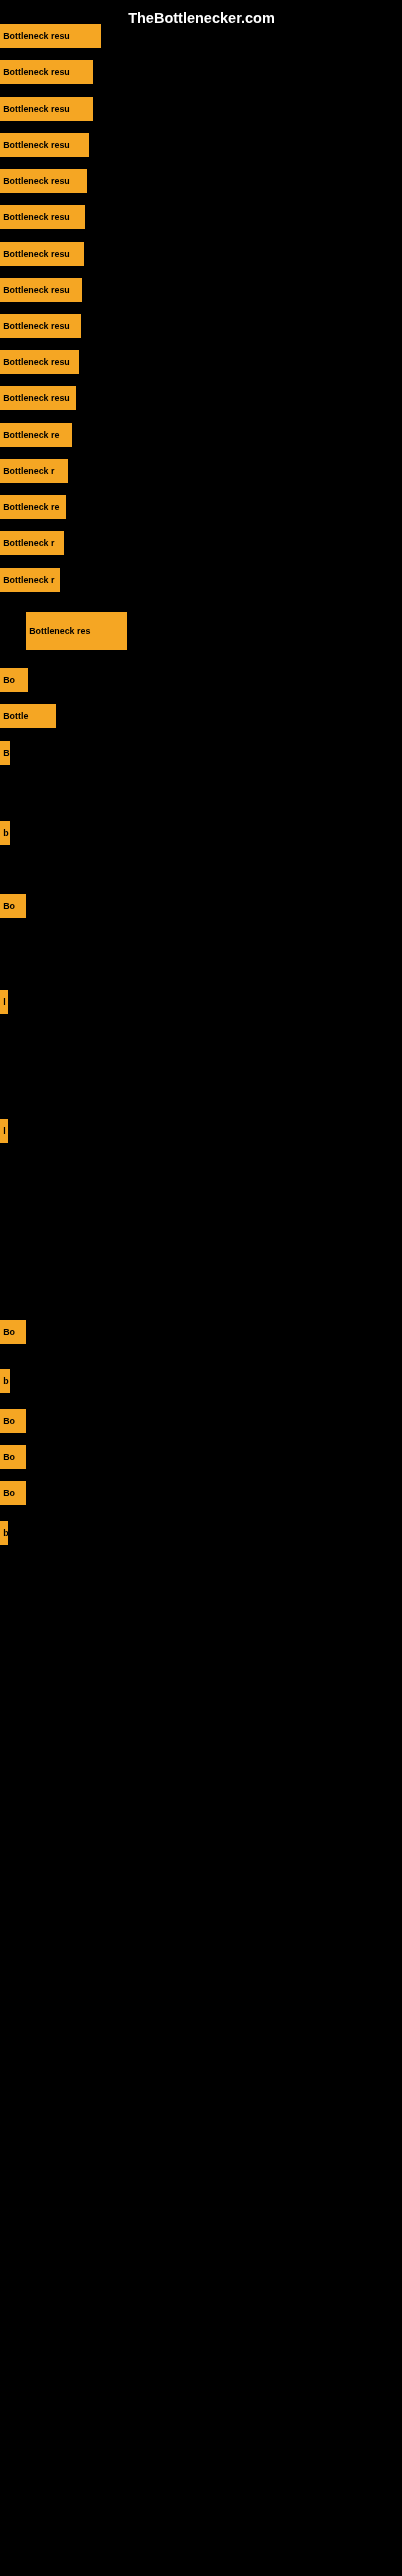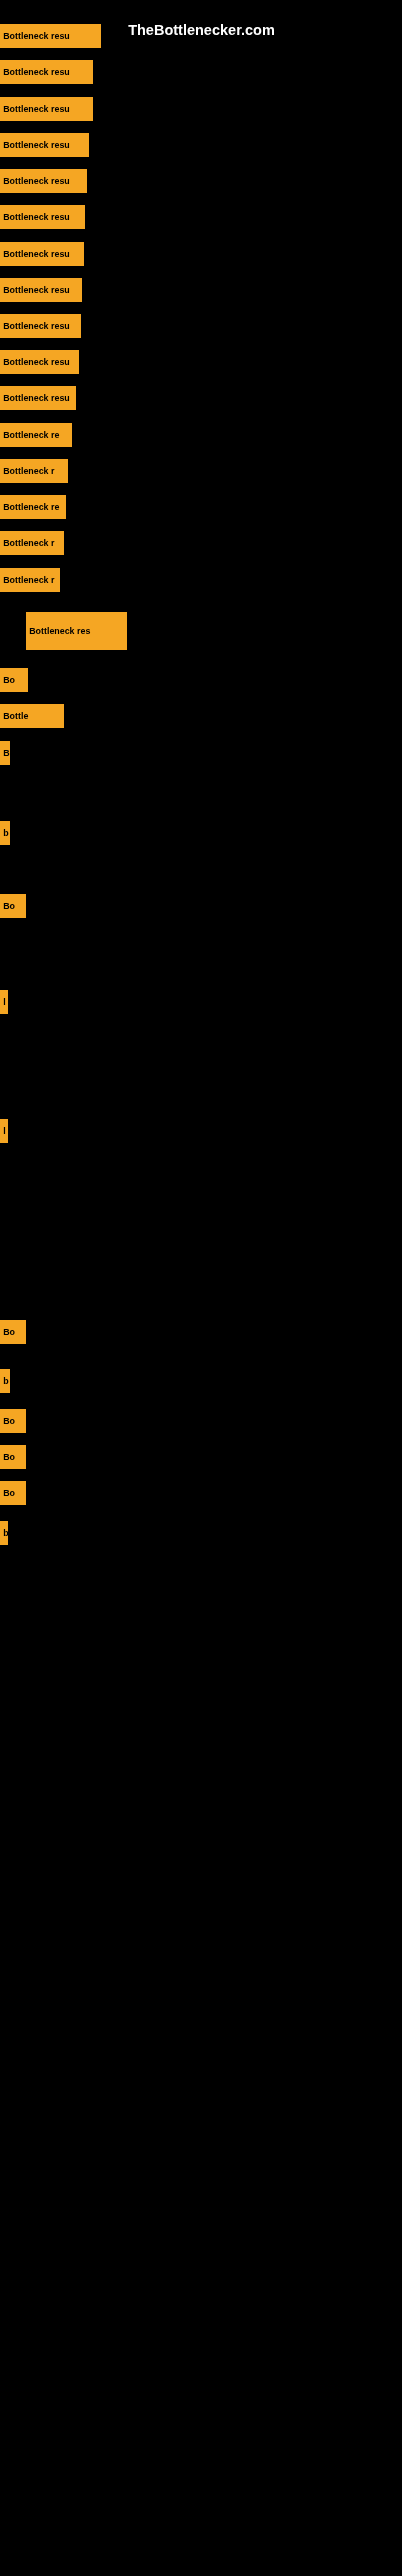--- a/index.html
+++ b/index.html
@@ -17,21 +17,21 @@
       overflow-x: hidden;
     }
 
     .site-title {
       text-align: center;
       color: #ffffff;
       font-size: 14.5px;
       font-weight: bold;
       padding: 6.4px 0;
       position: absolute;
-      top: 16px;
+      top: 4px;
       width: 100%;
     }
 
     .bar-container {
       position: absolute;
       left: 0;
       display: flex;
       align-items: flex-end;
     }
 
@@ -102,21 +102,21 @@
     <div class="bar-container" style="top: 568px; height: 24px;">
       <div class="bar-label" style="width: 60px; height: 24px;">Bottleneck r</div>
     </div>
     <div class="bar-container" style="top: 612px; height: 38px;">
       <div class="bar-label" style="width: 101px; height: 38px; margin-left: 26px;">Bottleneck res</div>
     </div>
     <div class="bar-container" style="top: 668px; height: 24px;">
       <div class="bar-label" style="width: 28px; height: 24px;">Bo</div>
     </div>
     <div class="bar-container" style="top: 704px; height: 24px;">
-      <div class="bar-label" style="width: 64px; height: 24px;">Bottle</div>
+      <div class="bar-label" style="width: 56px; height: 24px;">Bottle</div>
     </div>
     <div class="bar-container" style="top: 741px; height: 24px;">
       <div class="bar-label" style="width: 9.7px; height: 24px;">B</div>
     </div>
     <div class="bar-container" style="top: 821px; height: 24px;">
       <div class="bar-label" style="width: 9.7px; height: 24px;">b</div>
     </div>
     <div class="bar-container" style="top: 894px; height: 24px;">
       <div class="bar-label" style="width: 26px; height: 24px;">Bo</div>
     </div>

